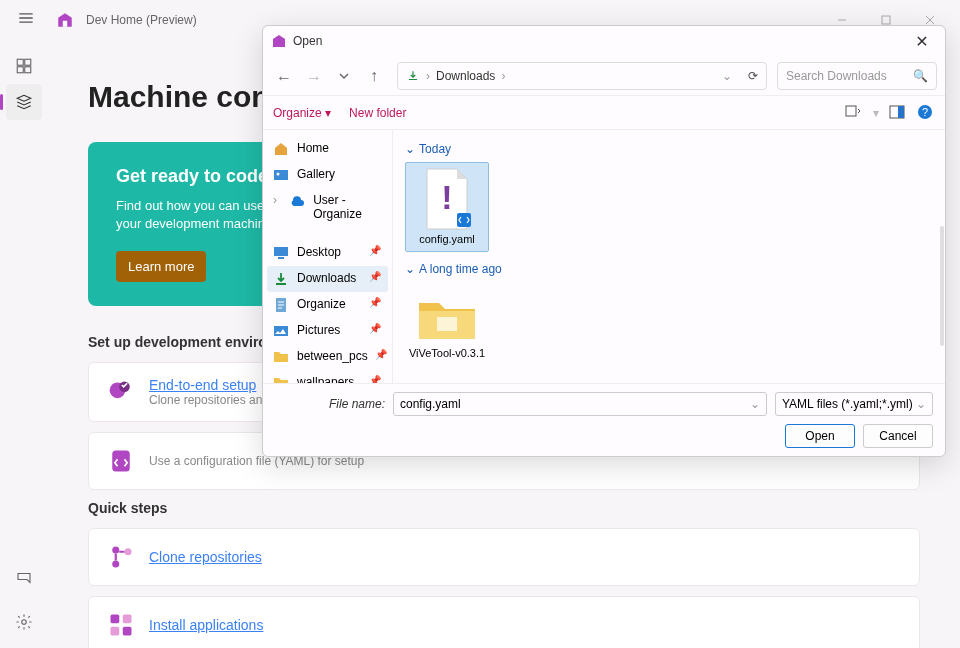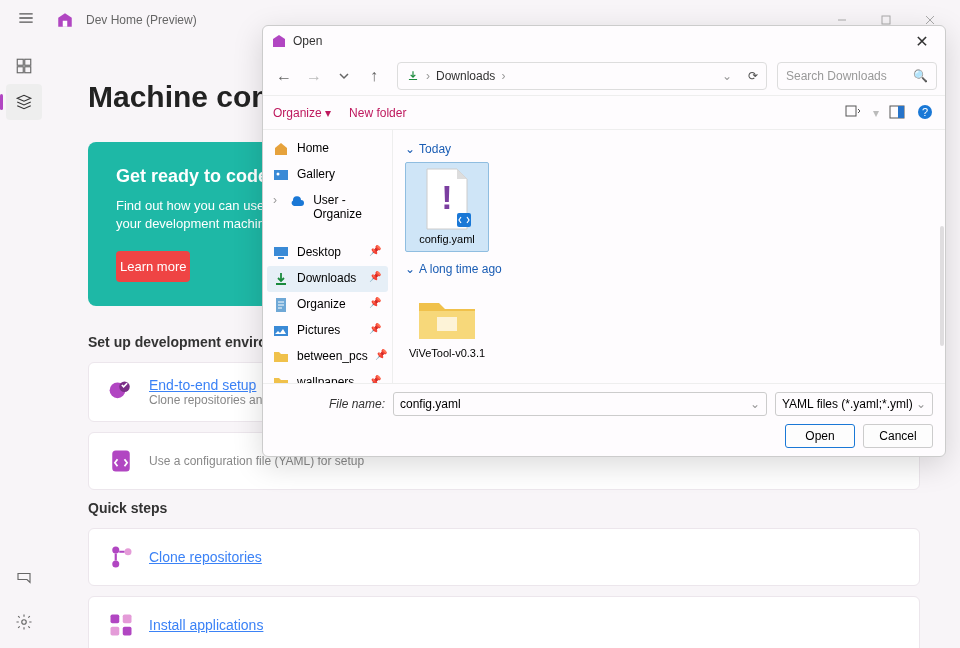--- a/index.html
+++ b/index.html
@@ -19,21 +19,21 @@
 .rail .rail-item.active { background: #eee; color: #333; position: relative; }
 .rail .rail-item.active::before { content: ""; position: absolute; left: -6px; width: 3px; height: 16px; background: #b146c2; border-radius: 2px; }
 .rail .bottom { margin-top: auto; margin-bottom: 8px; }
 
 
 .main { margin-left: 48px; padding: 40px 40px 0 40px; }
 h1 { font-size: 30px; font-weight: 600; color: #222; margin-bottom: 28px; }
 .hero { background: #1eb8a6; color: #fff; border-radius: 8px; padding: 24px 28px; width: 100%; max-width: 720px; margin-bottom: 28px; }
 .hero-title { font-size: 18px; font-weight: 600; margin-bottom: 10px; }
 .hero-text { font-size: 13px; margin-bottom: 18px; max-width: 280px; line-height: 1.4; }
-.learn-btn { background: #ef4444; color: #fff; border: none; padding: 8px 4px; border-radius: 4px; font-size: 13px; cursor: pointer; }
+.learn-btn { background: #a16207; color: #fff; border: none; padding: 8px 12px; border-radius: 4px; font-size: 13px; cursor: pointer; }
 
 .section-label { font-size: 14px; font-weight: 600; color: #333; margin-bottom: 12px; }
 .card { background: #fff; border: 1px solid #ece6ec; border-radius: 6px; padding: 14px 18px; display: flex; align-items: center; margin-bottom: 10px; cursor: pointer; }
 .card .card-icon { width: 28px; height: 28px; margin-right: 14px; flex-shrink: 0; }
 .card-title { font-size: 14px; color: #3b82f6; text-decoration: underline; }
 .card-sub { font-size: 12px; color: #888; }
 
 
 .dialog { position: absolute; left: 262px; top: 25px; width: 684px; height: 432px; background: #fefcfe; border: 1px solid #ccc; box-shadow: 0 8px 30px rgba(0,0,0,0.15); display: flex; flex-direction: column; border-radius: 6px; }
 .dlg-titlebar { height: 30px; display: flex; align-items: center; padding: 0 8px; }

